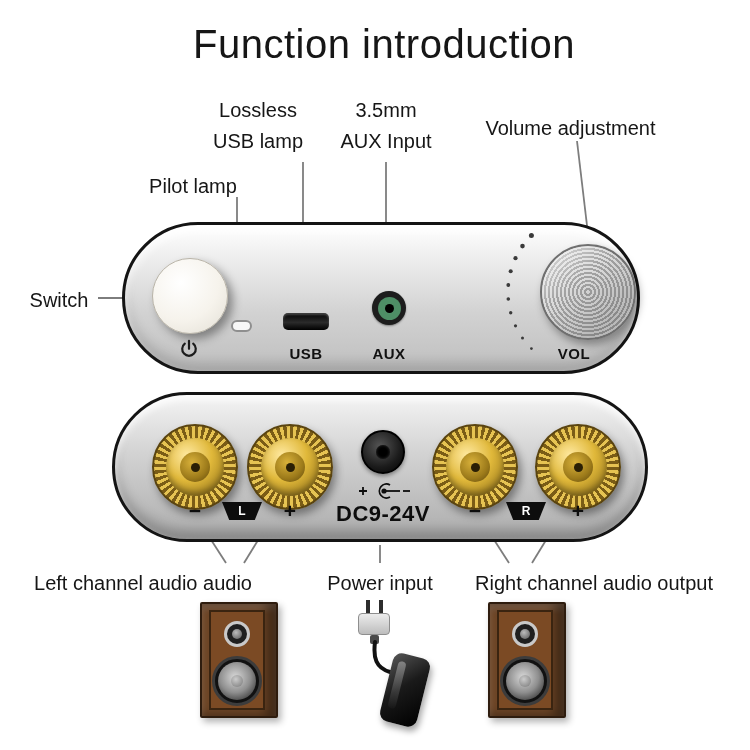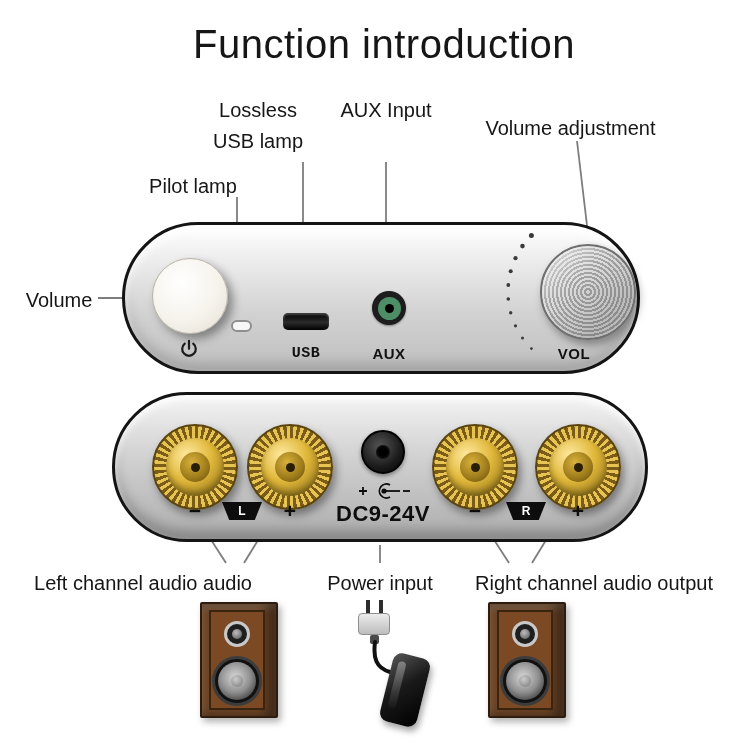--- a/index.html
+++ b/index.html
@@ -158,25 +158,26 @@
 
 <div id="canvas">
 
   <div class="title">Function introduction</div>
 
   <div class="lbl" style="left:188px;top:95px;width:140px;">
     <div>Lossless</div>
     <div>USB lamp</div>
   </div>
   <div class="lbl" style="left:326px;top:95px;width:120px;">
+    <div>3.5mm</div>
     <div>AUX Input</div>
   </div>
   <div class="lbl" style="left:138px;top:171px;width:110px;">Pilot lamp</div>
   <div class="lbl" style="left:468px;top:113px;width:205px;">Volume adjustment</div>
-  <div class="lbl" style="left:18px;top:285px;width:82px;">Volume</div>
+  <div class="lbl" style="left:18px;top:285px;width:82px;">Switch</div>
 
   <svg id="leaders" width="750" height="750" viewBox="0 0 750 750">
     <g stroke="#7d7d7d" stroke-width="1.8" fill="none">
       <line x1="237" y1="197" x2="237" y2="312"></line>
       <line x1="303" y1="162" x2="303" y2="305"></line>
       <line x1="386" y1="162" x2="386" y2="286"></line>
       <line x1="577" y1="141" x2="588" y2="234"></line>
       <line x1="98" y1="298" x2="146" y2="298"></line>
       <line x1="206" y1="532" x2="226" y2="563"></line>
       <line x1="263" y1="532" x2="244" y2="563"></line>
@@ -187,21 +188,21 @@
   </svg>
 
   <div class="front-panel">
     <div class="power-button"></div>
     <svg class="power-glyph" viewBox="0 0 24 24">
       <path d="M12 3.2v8.6" stroke="#1c1c1c" stroke-width="2.4" stroke-linecap="round" fill="none"></path>
       <path d="M7.4 6.2a7.4 7.4 0 1 0 9.2 0" stroke="#1c1c1c" stroke-width="2.4" stroke-linecap="round" fill="none"></path>
     </svg>
     <div class="pilot-lamp"></div>
     <div class="usb-port"></div>
-    <div class="panel-label" style="left:149px;top:120px;font-family:Liberation Mono, monospace;">USB</div>
+    <div class="panel-label" style="left:149px;top:120px;">USB</div>
     <div class="aux-jack">
       <div class="aux-ring">
         <div class="aux-hole"></div>
       </div>
     </div>
     <div class="panel-label" style="left:232px;top:120px;">AUX</div>
     <div class="vol-knob"></div>
     <div class="panel-label" style="left:417px;top:120px;">VOL</div>
 
     <svg style="position:absolute;left:370px;top:0;" width="148" height="152" viewBox="0 0 148 152">

